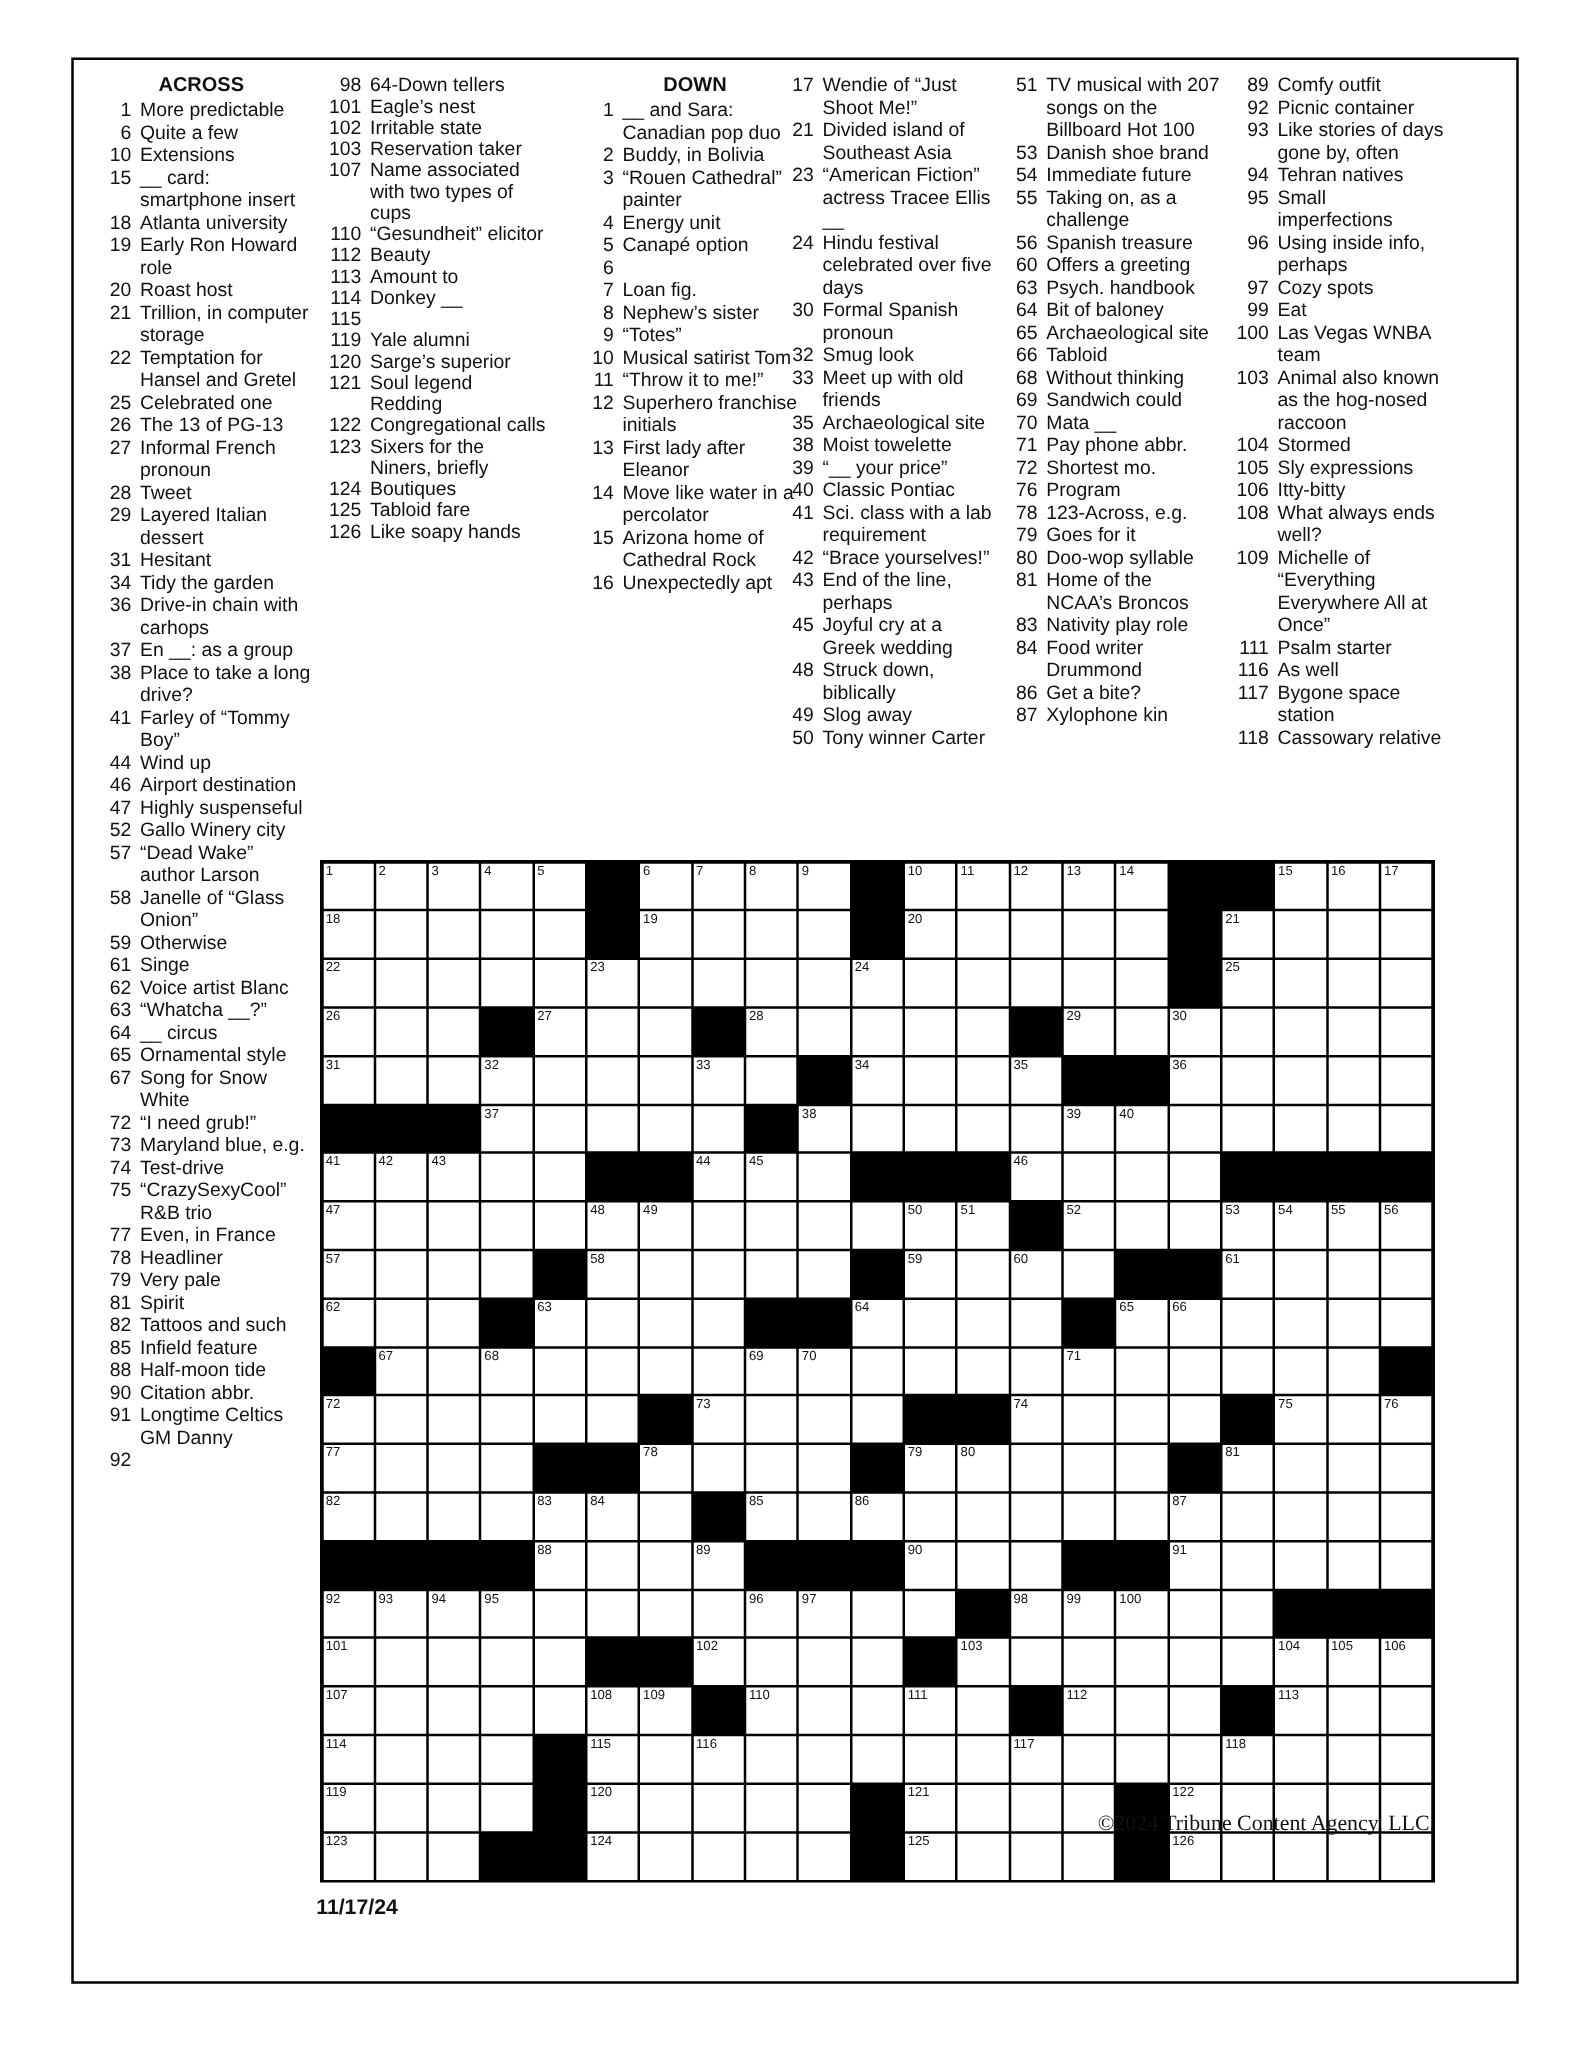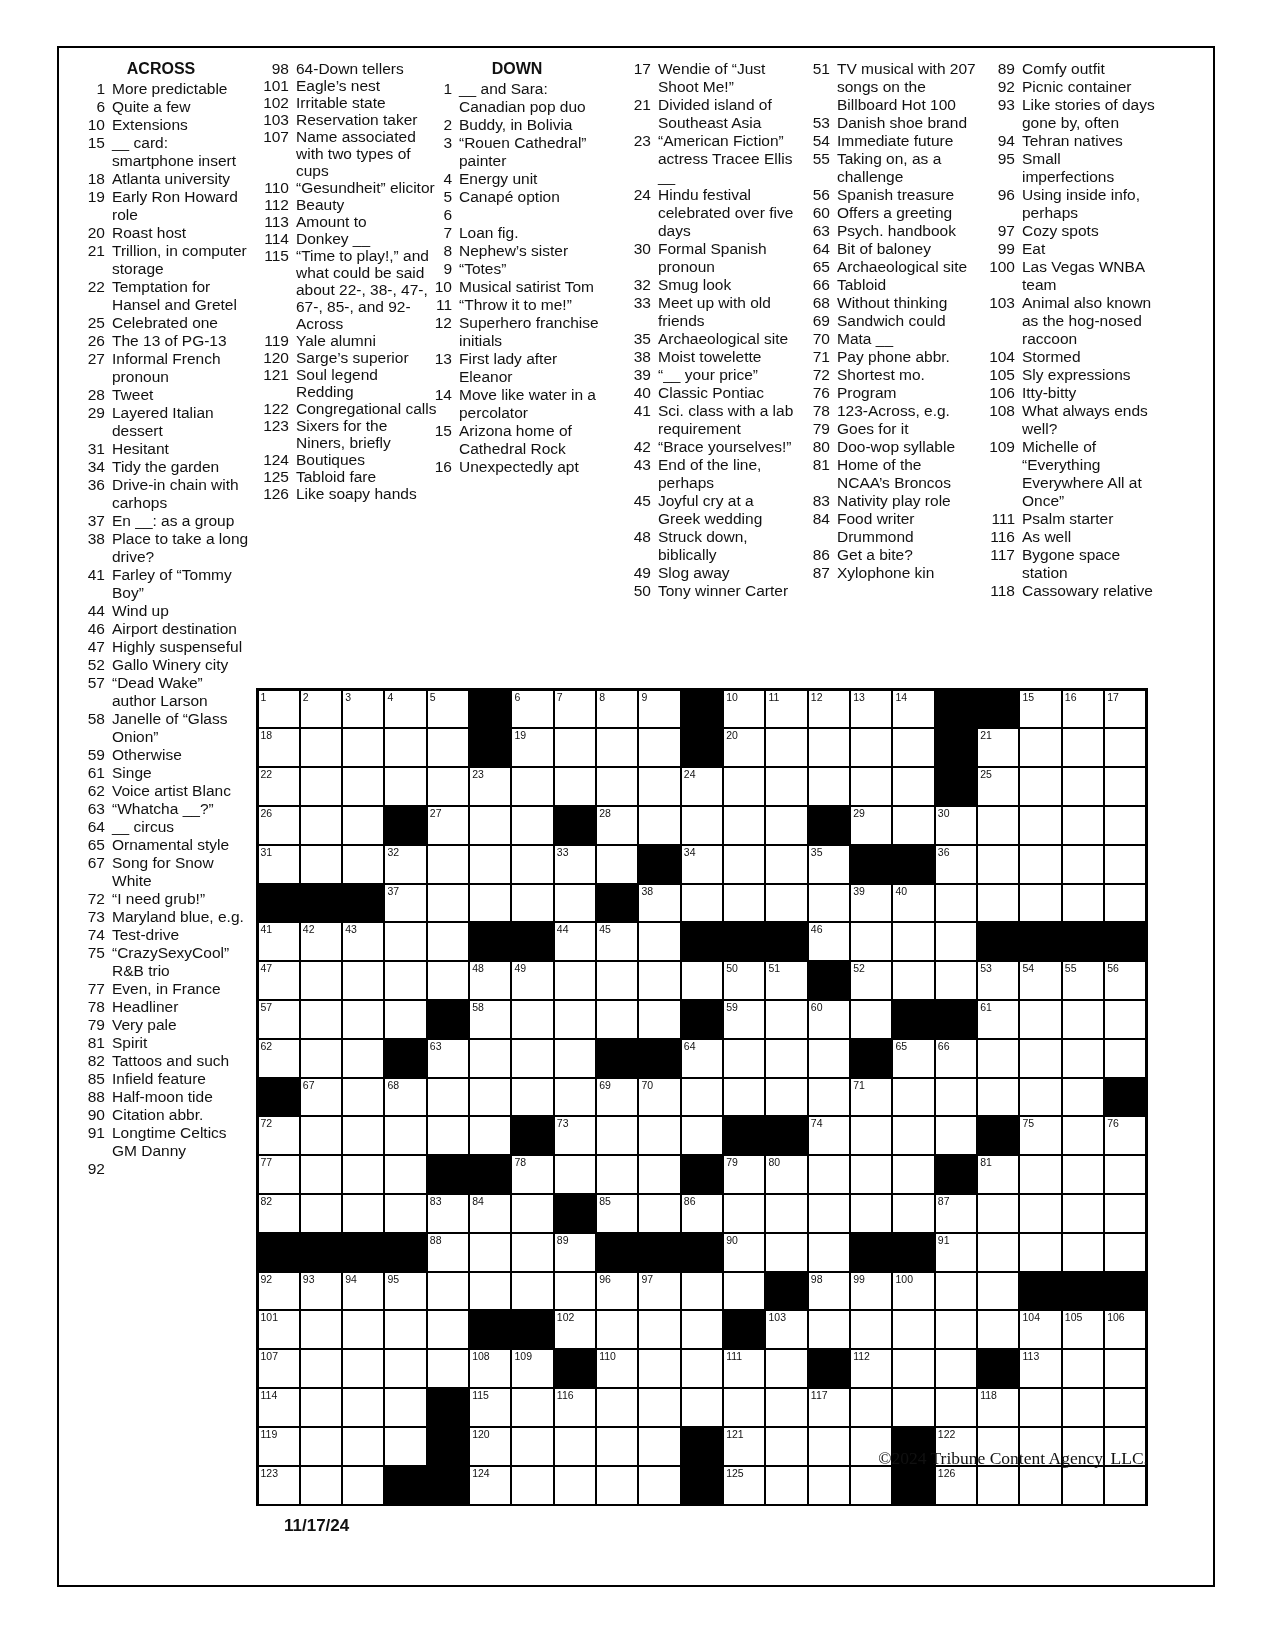--- a/index.html
+++ b/index.html
@@ -11,34 +11,34 @@
   .clue .txt{flex:1 1 auto;}
   .clues{font-size:15.5px;line-height:18px;letter-spacing:0;}
   .title{font-weight:bold;font-size:17px;line-height:21px;margin-bottom:14px;}
   .hdr{font-weight:bold;font-size:16px;text-align:center;margin-bottom:2px;}
   
   .w1 .num{width:32px;} .w2 .num{width:38px;} .w3 .num{width:24px;}
   .w4 .num{width:30px;} .w5 .num{width:30px;} .w6 .num{width:38px;}
   #col1{left:73px;width:176px;}
   #col2{left:251px;width:186px;}
   #col2 .clues{line-height:17px;}
-  #col3{left:428px;width:178px;}
+  #col3{left:467px;width:178px;}
   #col4{left:621px;width:178px;}
   #col5{left:800px;width:178px;}
   #col6{left:977px;width:180px;}
   
   #grid{position:absolute;left:256px;top:688px;width:892px;height:818px;background:#000;
         display:grid;grid-template-columns:repeat(21,1fr);grid-template-rows:repeat(21,1fr);
         gap:2px;padding:2.5px;box-sizing:border-box;}
   .cell{position:relative;}
   .cell.white{background:#fff;}
   .cell.black{background:#000;}
   .cnum{position:absolute;left:2px;top:1px;font-size:10.5px;line-height:1;color:#111;}
   
-  #date{position:absolute;left:284px;top:1516px;font-weight:bold;font-size:17px;text-align:right;}
+  #date{position:absolute;left:253px;top:1516px;font-weight:bold;font-size:17px;text-align:right;}
   #copyright{position:absolute;left:698px;top:1448px;width:450px;text-align:right;
              font-family:"Liberation Serif",serif;font-size:17.5px;}
 </style>
 </head>
 <body>
 
 <div class="frame"></div>
 
 <div id="col1" class="col w1">
   <div class="hdr">ACROSS</div>
@@ -266,21 +266,20 @@
       <div class="clue">
         <span class="num">113</span>
         <span class="txt">Amount to</span>
       </div>
       <div class="clue">
         <span class="num">114</span>
         <span class="txt">Donkey __</span>
       </div>
       <div class="clue">
         <span class="num">115</span>
-        <span class="txt">“Time to play!,” and what could be said about 22-, 38-, 47-, 67-, 85-, and 92-Across</span>
       </div>
       <div class="clue">
         <span class="num">119</span>
         <span class="txt">Yale alumni</span>
       </div>
       <div class="clue">
         <span class="num">120</span>
         <span class="txt">Sarge’s superior</span>
       </div>
       <div class="clue">

